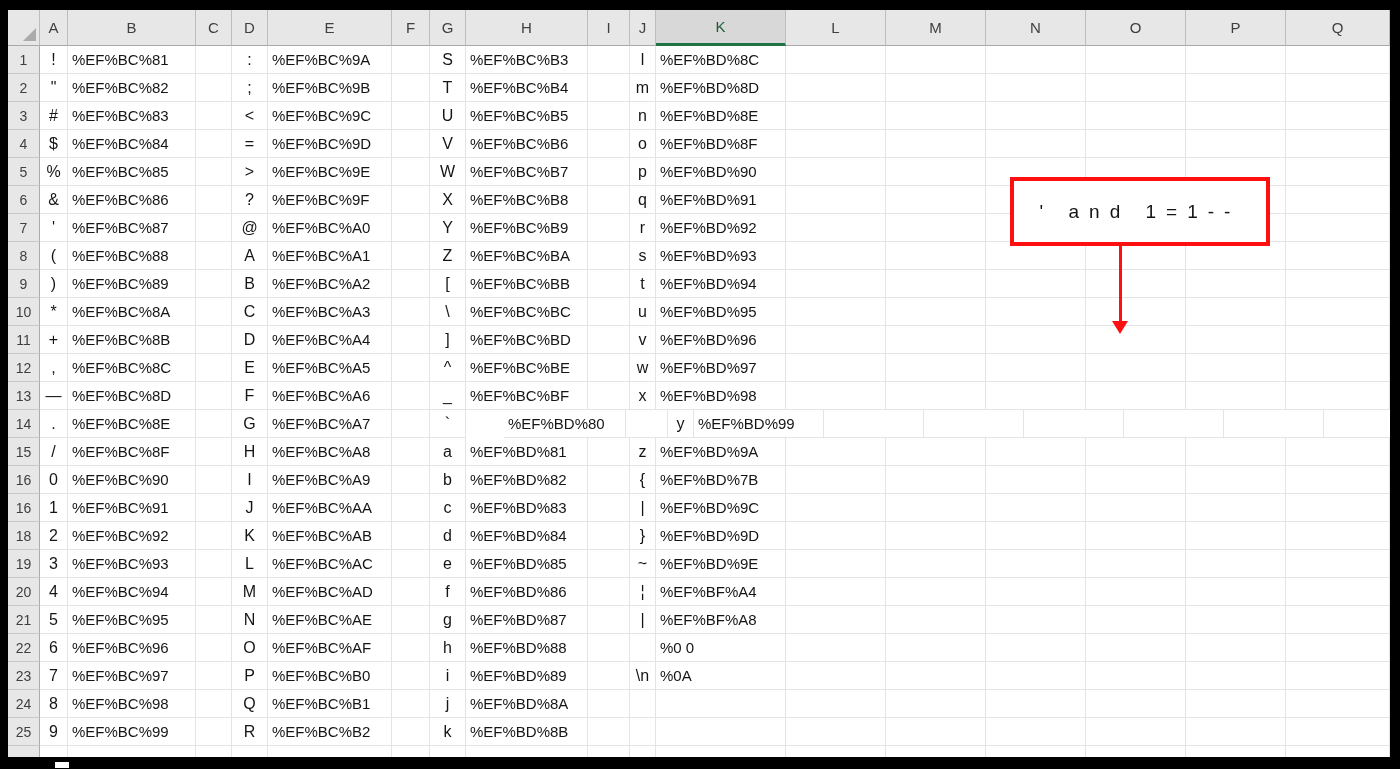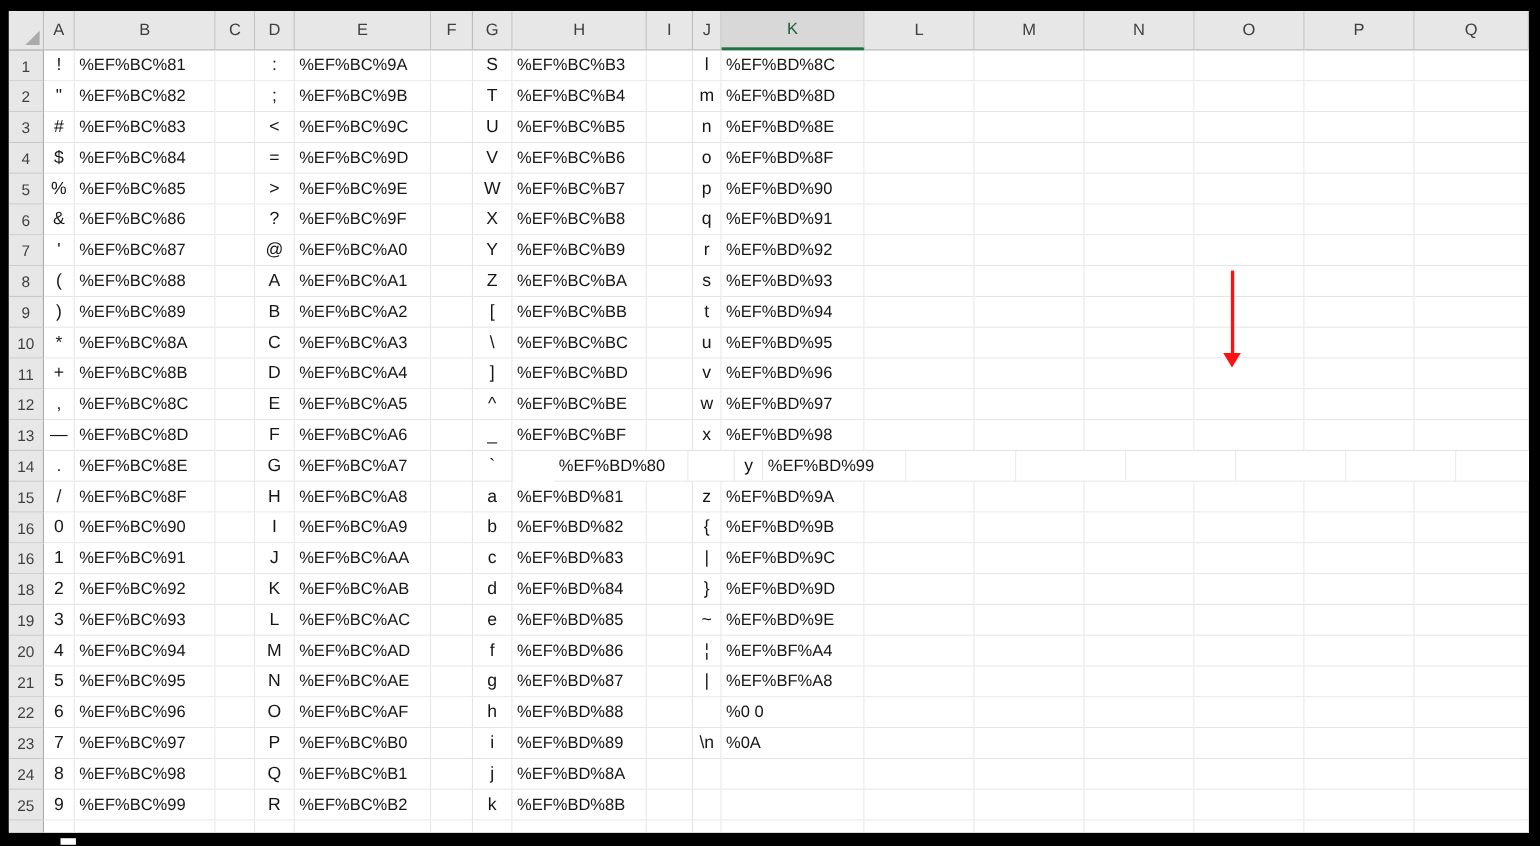--- a/index.html
+++ b/index.html
@@ -362,21 +362,21 @@
           <div class="cell char" style="width: 28px;">0</div>
           <div class="cell code" style="width: 128px;">%EF%BC%90</div>
           <div class="cell code" style="width: 36px;"></div>
           <div class="cell char" style="width: 36px;">I</div>
           <div class="cell code" style="width: 124px;">%EF%BC%A9</div>
           <div class="cell code" style="width: 38px;"></div>
           <div class="cell char" style="width: 36px;">b</div>
           <div class="cell code" style="width: 122px;">%EF%BD%82</div>
           <div class="cell code" style="width: 42px;"></div>
           <div class="cell char" style="width: 26px;">{</div>
-          <div class="cell code" style="width: 130px;">%EF%BD%9B</div>
+          <div class="cell code" style="width: 130px;">%EF%BD%7B</div>
           <div class="cell code" style="width: 100px;"></div>
           <div class="cell code" style="width: 100px;"></div>
           <div class="cell code" style="width: 100px;"></div>
           <div class="cell code" style="width: 100px;"></div>
           <div class="cell code" style="width: 100px;"></div>
           <div class="cell code" style="width: 104px;"></div>
         </div>
         <div class="grid-row">
           <div class="rhcell">16</div>
           <div class="cell char" style="width: 28px;">1</div>
@@ -571,17 +571,18 @@
           <div class="cell partial code" style="width: 26px;"></div>
           <div class="cell partial code" style="width: 130px;"></div>
           <div class="cell partial code" style="width: 100px;"></div>
           <div class="cell partial code" style="width: 100px;"></div>
           <div class="cell partial code" style="width: 100px;"></div>
           <div class="cell partial code" style="width: 100px;"></div>
           <div class="cell partial code" style="width: 100px;"></div>
           <div class="cell partial code" style="width: 104px;"></div>
         </div>
       </div>
+    <div class="payload-box">' and 1=1--</div>
     <div class="arrow-line"></div>
     <div class="arrow-head"></div>
   </div>
   <div class="notch"></div>
 </div>
 
 </body></html>

